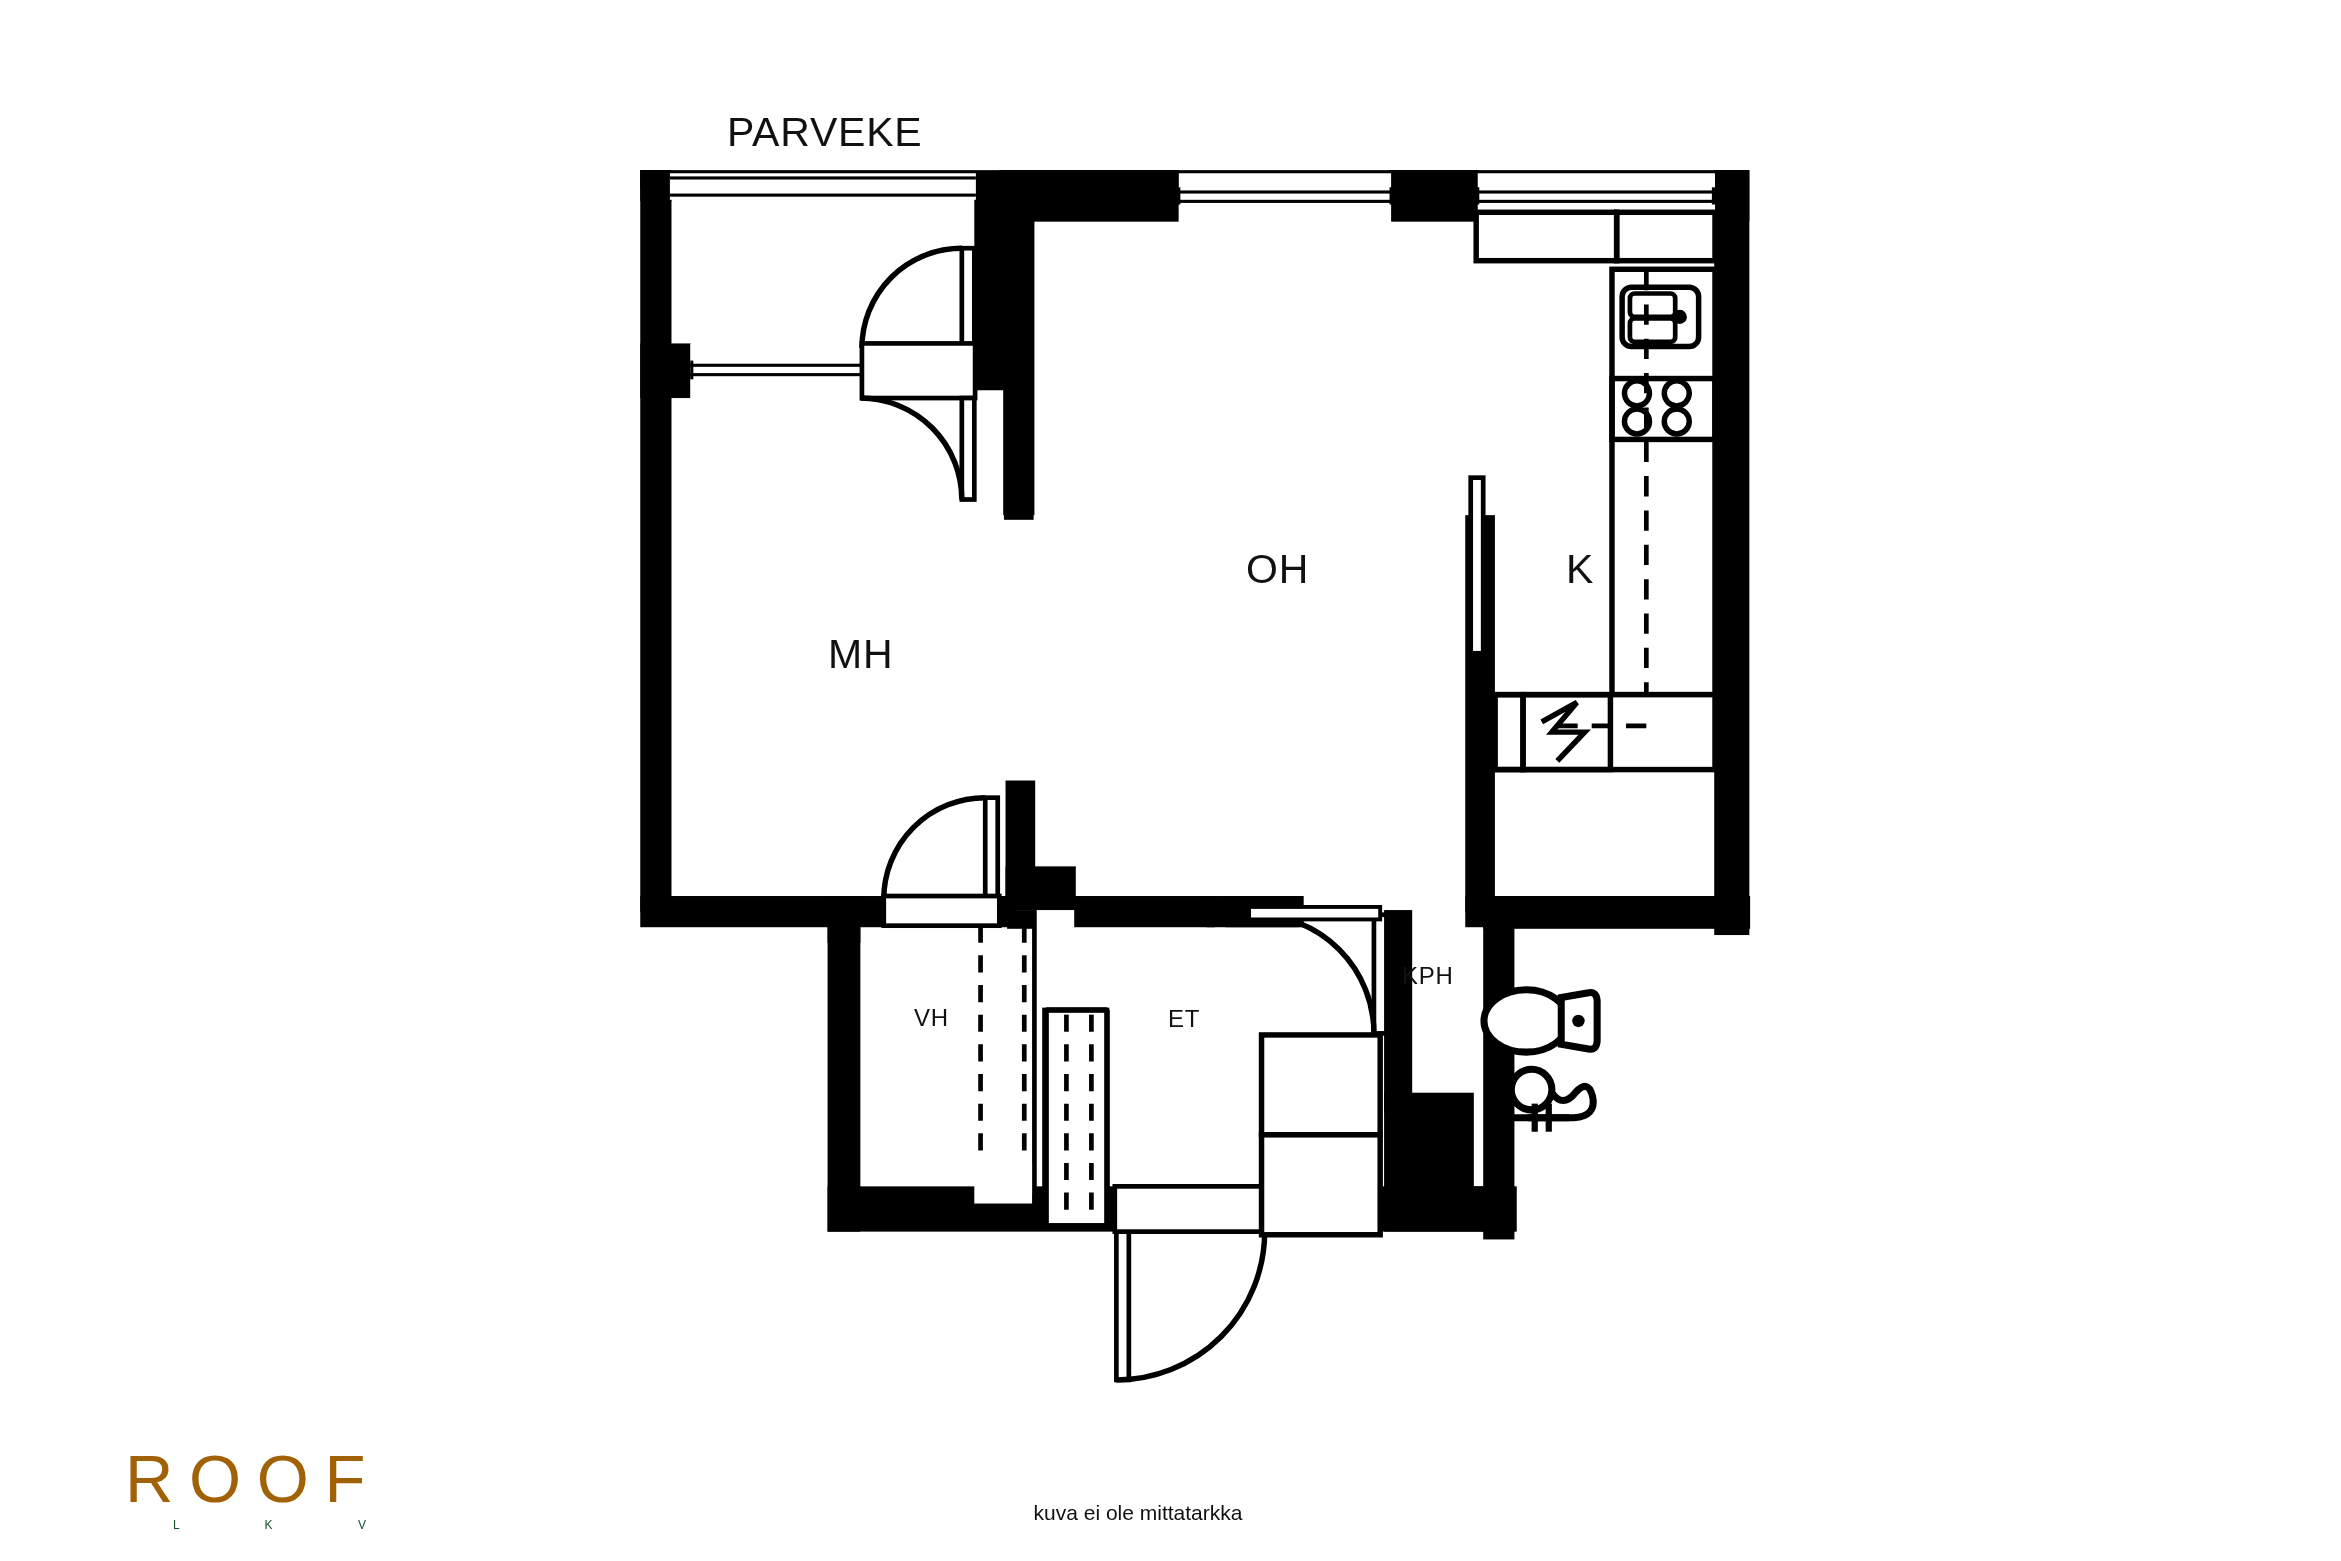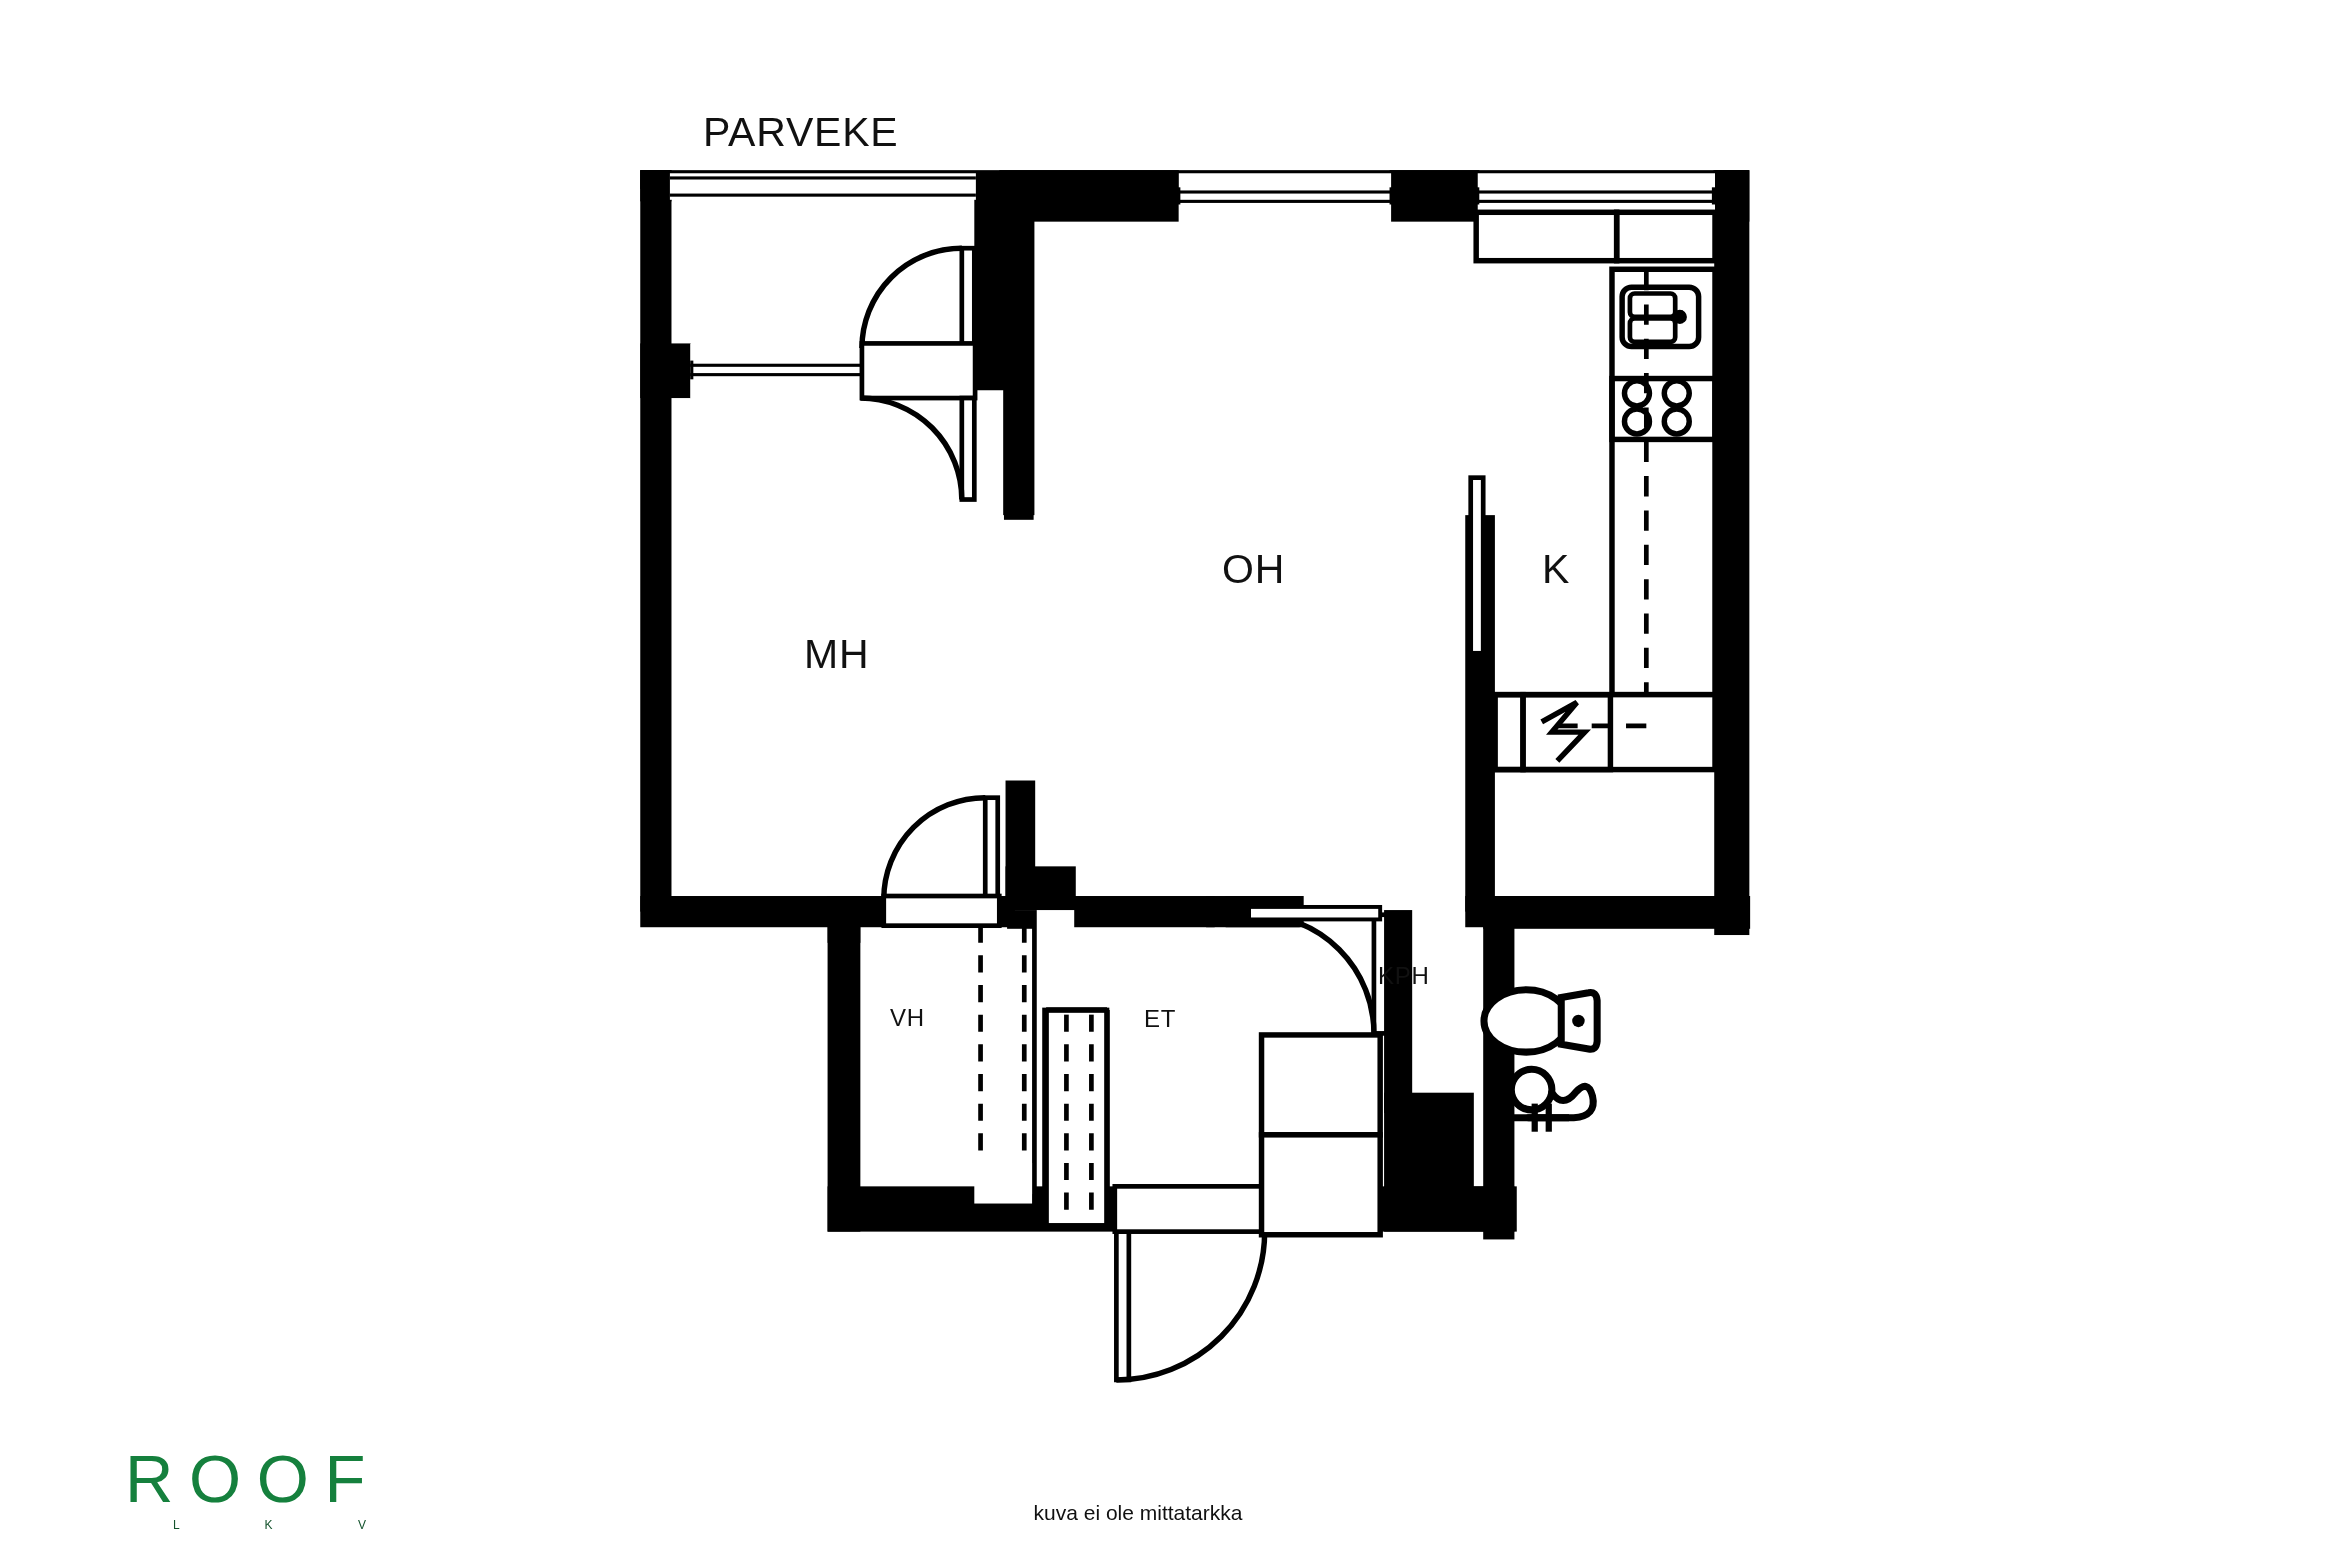--- a/index.html
+++ b/index.html
@@ -1,27 +1,27 @@
 <!DOCTYPE html>
 <html style="font-size:12.5px"><head>
 <meta charset="utf-8">
 <style>
   html,body{margin:0;padding:0;background:#ffffff;}
   body{width:2342px;height:1561px;position:relative;overflow:hidden;
        font-family:"Liberation Sans","DejaVu Sans",sans-serif;color:#111;}
   #plan{position:absolute;left:0;top:0;width:2342px;height:1561px;}
   .lbl{position:absolute;font-family:"Liberation Sans","DejaVu Sans",sans-serif;
-       color:#111;white-space:nowrap;}
+       color:#111;white-space:nowrap;margin-left:24px;}
   .room-label{font-size:24px;letter-spacing:0.8px;}
   .room-label.big{font-size:41px;}
   #caption{position:absolute;left:1116px;top:1513px;transform:translate(-50%,-50%);
            font-size:21px;color:#111;white-space:nowrap;margin-left:22px;}
   #logo{position:absolute;left:125px;top:1440px;width:312px;height:101px;}
   .logo-main{position:absolute;left:0;top:0;font-size:67px;letter-spacing:15.6px;
-             font-weight:300;color:#15803d;font-family:"Liberation Sans","DejaVu Sans",sans-serif;}
+             font-weight:300;color:#a16207;font-family:"Liberation Sans","DejaVu Sans",sans-serif;}
   .logo-sub{position:absolute;left:48px;top:78px;font-size:12px;letter-spacing:41px;
             font-weight:300;color:#14532d;font-family:"Liberation Sans","DejaVu Sans",sans-serif;}
 </style>
 </head>
 <body>
 
 <svg id="plan" viewBox="0 0 3000 2000" xmlns="http://www.w3.org/2000/svg">
 
   <rect x="0" y="0" width="3000" height="2000" fill="#ffffff"></rect>
 

